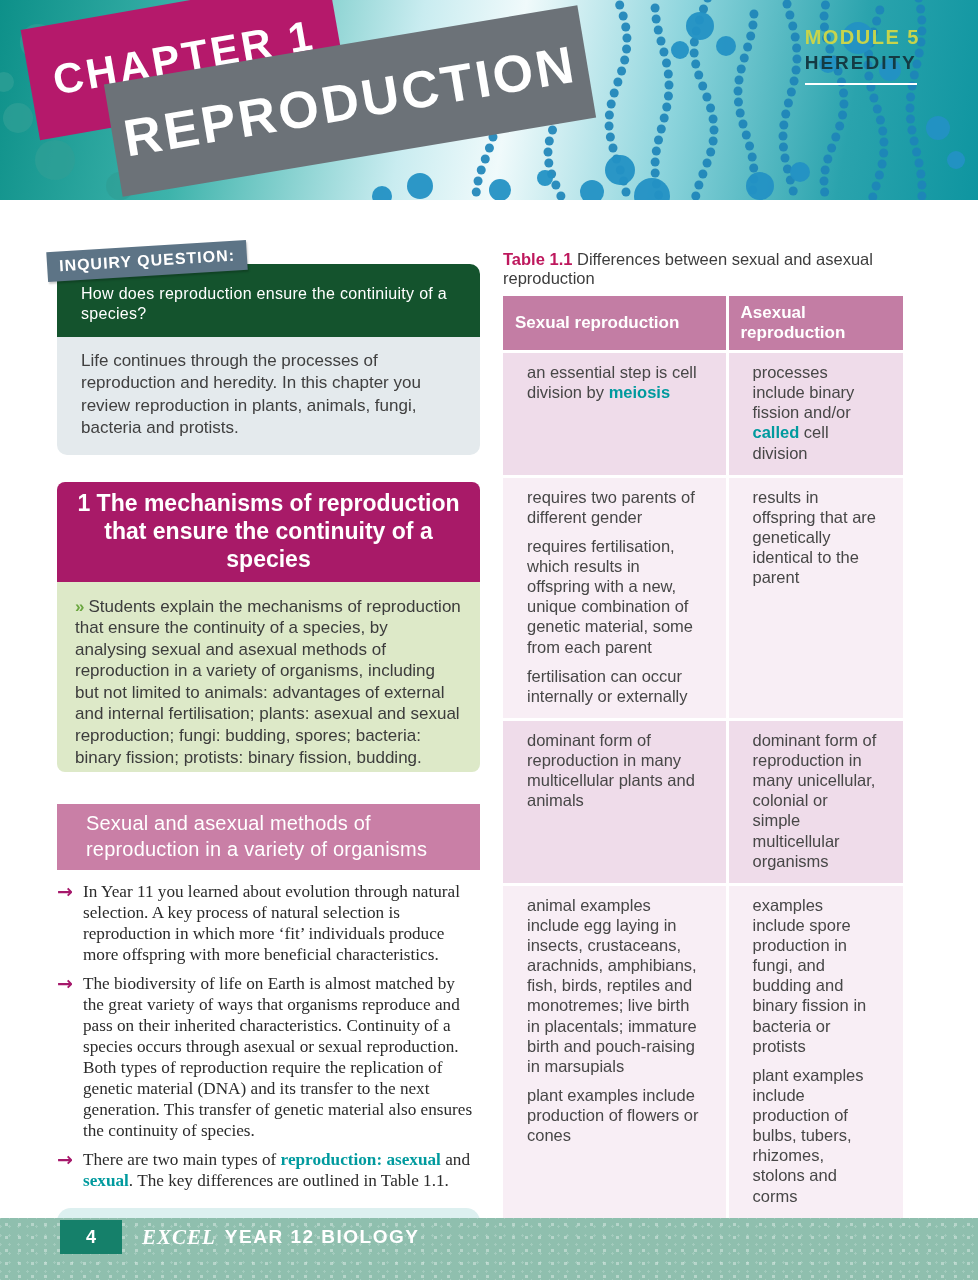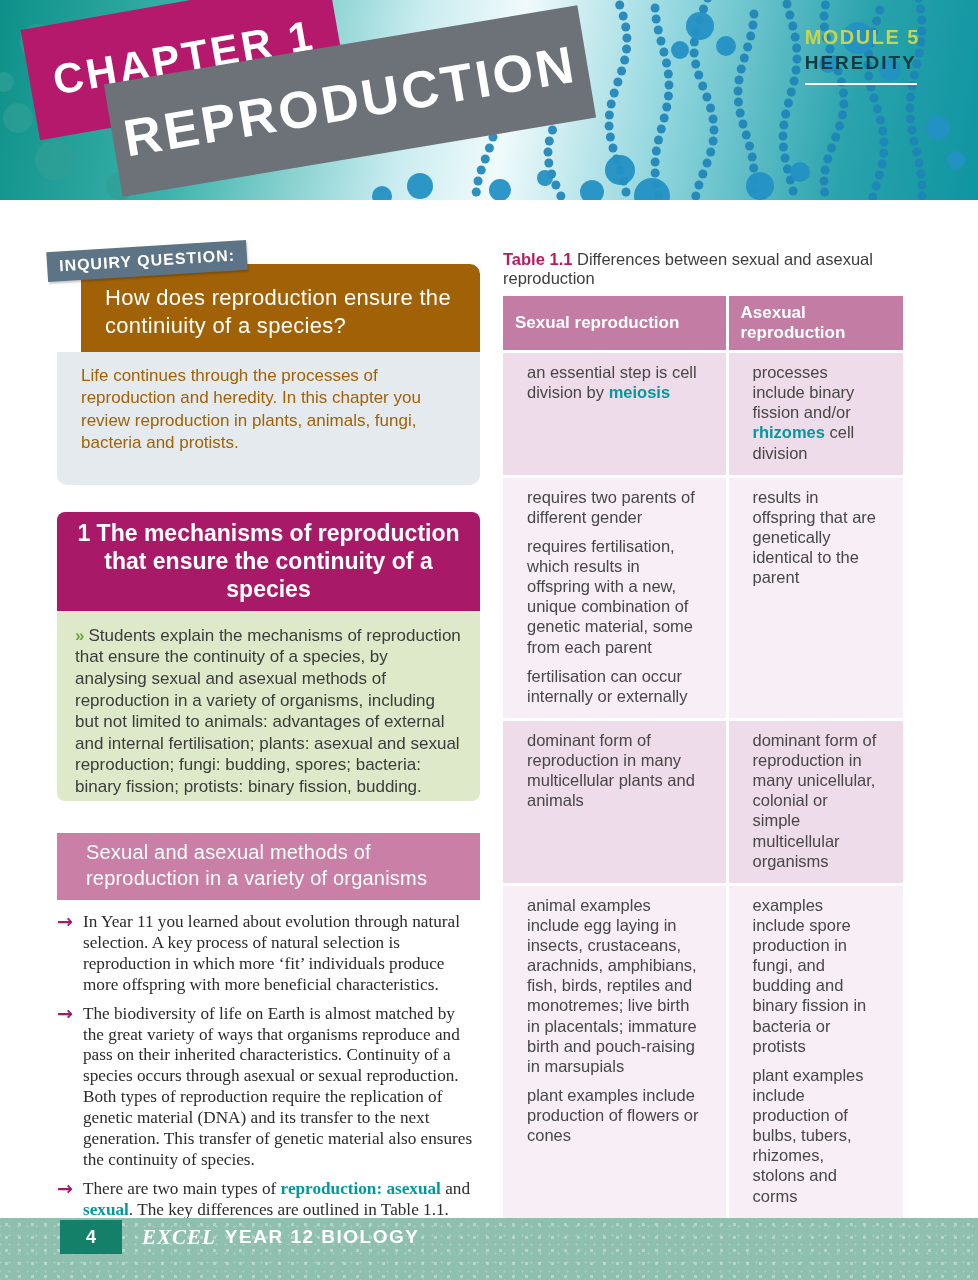--- a/index.html
+++ b/index.html
@@ -26,23 +26,23 @@
   
   .content { display:flex; gap:23px; padding:46px 75px 0 57px; align-items:flex-start; }
   .col-left  { width:423px; flex:0 0 423px; }
   .col-right { width:400px; flex:0 0 400px; }
 
   
   .inquiry-tag { display:inline-block; background:#5d7486; color:#fff; font-weight:bold;
     font-size:16px; letter-spacing:1px; padding:6px 12px; transform:rotate(-3.5deg);
     position:relative; z-index:2; margin-left:-10px; box-shadow:1px 2px 2px rgba(0,0,0,.2); }
   .inquiry-card { border-radius:10px; overflow:hidden; margin-top:-12px; position:relative; z-index:1; }
-  .inquiry-question { background:#a16207; color:#fff; font-size:22px; line-height:1.27;
-    padding:20px 22px 12px 24px; letter-spacing:.3px;margin-left:24px; }
-  .inquiry-intro { background:#e4eaed; color:#a16207; font-size:17px; line-height:1.32; padding:13px 22px 30px 24px; }
+  .inquiry-question { background:#14532d; color:#fff; font-size:16px; line-height:1.27;
+    padding:20px 22px 12px 24px; letter-spacing:.3px; }
+  .inquiry-intro { background:#e4eaed; color:#404040; font-size:17px; line-height:1.32; padding:13px 22px 16px 24px; }
 
   
   .section-card { margin-top:27px; border-radius:8px; overflow:hidden; }
   .section-heading { background:#a81a68; color:#fff; text-align:center; font-weight:bold;
     font-size:23px; line-height:1.22; padding:7px 16px 8px; }
   .syllabus-box { background:#dde9c8; color:#3c3c3c; font-size:17px; line-height:1.27; padding:14px 18px 4px; }
   .chev { color:#6aa63f; font-weight:bold; margin-right:4px; }
 
   
   .subheading { margin-top:32px; background:#c97fa6; color:#fff; font-size:20px;
@@ -365,21 +365,21 @@
             <th>Sexual reproduction</th>
             <th>Asexual reproduction</th>
           </tr>
         </thead>
         <tbody>
           <tr class="odd">
             <td>
               <p><span>an essential step is cell division by </span><span class="term">meiosis</span></p>
             </td>
             <td>
-              <p><span>processes include binary fission and/or </span><span class="term">rhizomes</span><span> cell division</span></p>
+              <p><span>processes include binary fission and/or </span><span class="term">called</span><span> cell division</span></p>
             </td>
           </tr>
           <tr class="even">
             <td>
               <p>requires two parents of different gender</p>
               <p>requires fertilisation, which results in offspring with a new, unique combination of genetic material, some from each parent</p>
               <p>fertilisation can occur internally or externally</p>
             </td>
             <td>
               <p>results in offspring that are genetically identical to the parent</p>

